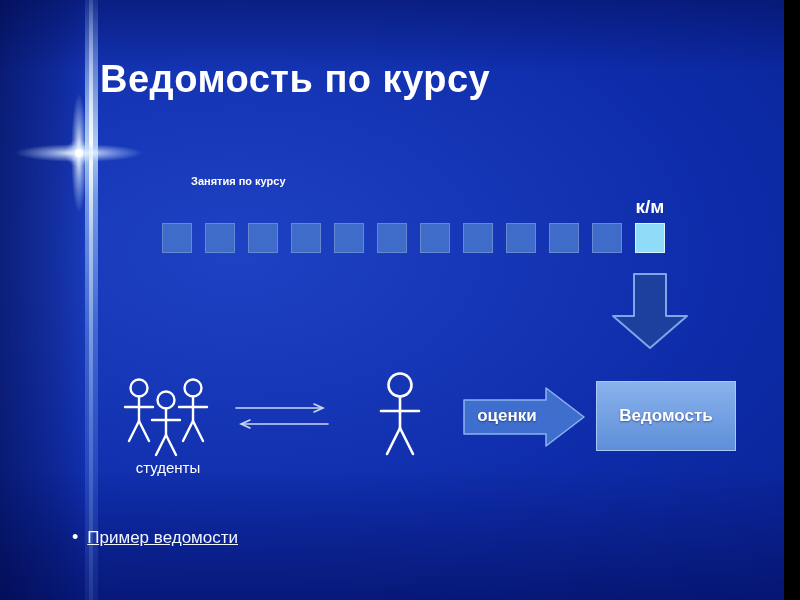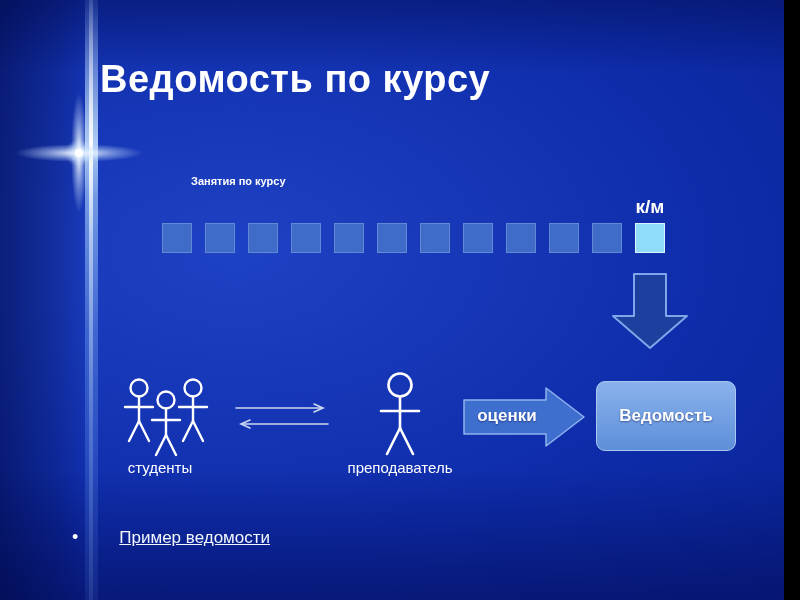--- a/index.html
+++ b/index.html
@@ -75,46 +75,46 @@
     stroke: var(--grades-arrow-stroke, #8fb2ee);
     stroke-width:1.5; stroke-linejoin:round;
   }
   .grades-label {
     position:absolute; left:464px; top:406px; width:86px;
     text-align:center; font-size:17px; font-weight:700;
     text-shadow: 0 1px 2px rgba(0,0,60,0.45);
   }
   .vedomost-box {
     position:absolute; left:596px; top:381px; width:138px; height:68px;
-    border-radius:9px;
+    border-radius:0;
     background: linear-gradient(to bottom, var(--vedomost-fill-top, #8ab2ec), var(--vedomost-fill-bottom, #5d8fd9));
     border:1px solid var(--vedomost-border, #a9c7f2);
     display:flex; align-items:center; justify-content:center;
     font-size:17px; font-weight:700;
     text-shadow: 0 1px 2px rgba(0,0,60,0.45);
   }
   .students { position:absolute; left:112px; top:377px; }
   .teacher  { position:absolute; left:368px; top:371px; }
   .person-stroke { stroke:#ffffff; fill:none; stroke-linecap:round; }
   .students-label {
-    position:absolute; left:104px; top:459px; width:112px;
+    position:absolute; left:112px; top:459px; width:112px;
     text-align:center; font-size:15px;
   }
   .teacher-label {
     position:absolute; left:330px; top:459px; width:140px;
     text-align:center; font-size:15px;
   }
   .exchange { position:absolute; left:234px; top:400px; }
   .exchange path, .exchange line { stroke:#ccd8f0; stroke-width:1.6; fill:none; stroke-linecap:round; }
 
   .footer { position:absolute; left:72px; top:527px; display:flex; align-items:baseline; }
   .bullet-dot { font-size:18px; margin-right:9px; }
   .example-link {
     font-size:17px; color: var(--link, #f2f6ff);
-    text-decoration: underline; cursor:pointer;margin-left:32px;
+    text-decoration: underline; cursor:pointer;
   }
 </style>
 </head>
 <body>
 
 <div class="slide">
 
   <div class="left-panel"></div>
   <div class="vertical-beam"></div>
   <div class="vertical-core"></div>
@@ -188,21 +188,20 @@
 
   <svg class="teacher" width="64" height="88" viewBox="0 0 64 88">
     <g class="person-stroke" stroke-width="2.6">
       <circle cx="32" cy="14" r="11.5"></circle>
       <line x1="32" y1="25.5" x2="32" y2="57"></line>
       <line x1="13" y1="40" x2="51" y2="40"></line>
       <line x1="32" y1="57" x2="19" y2="83"></line>
       <line x1="32" y1="57" x2="45" y2="83"></line>
     </g>
   </svg>
-  <div class="teacher-label">преподаватель</div>
 
   <svg class="grades-arrow" width="126" height="60" viewBox="0 0 126 60">
     <polygon points="2,13 84,13 84,1 122,30 84,59 84,47 2,47"></polygon>
   </svg>
   <div class="grades-label">оценки</div>
 
   <div class="vedomost-box">
     <span>Ведомость</span>
   </div>
 

